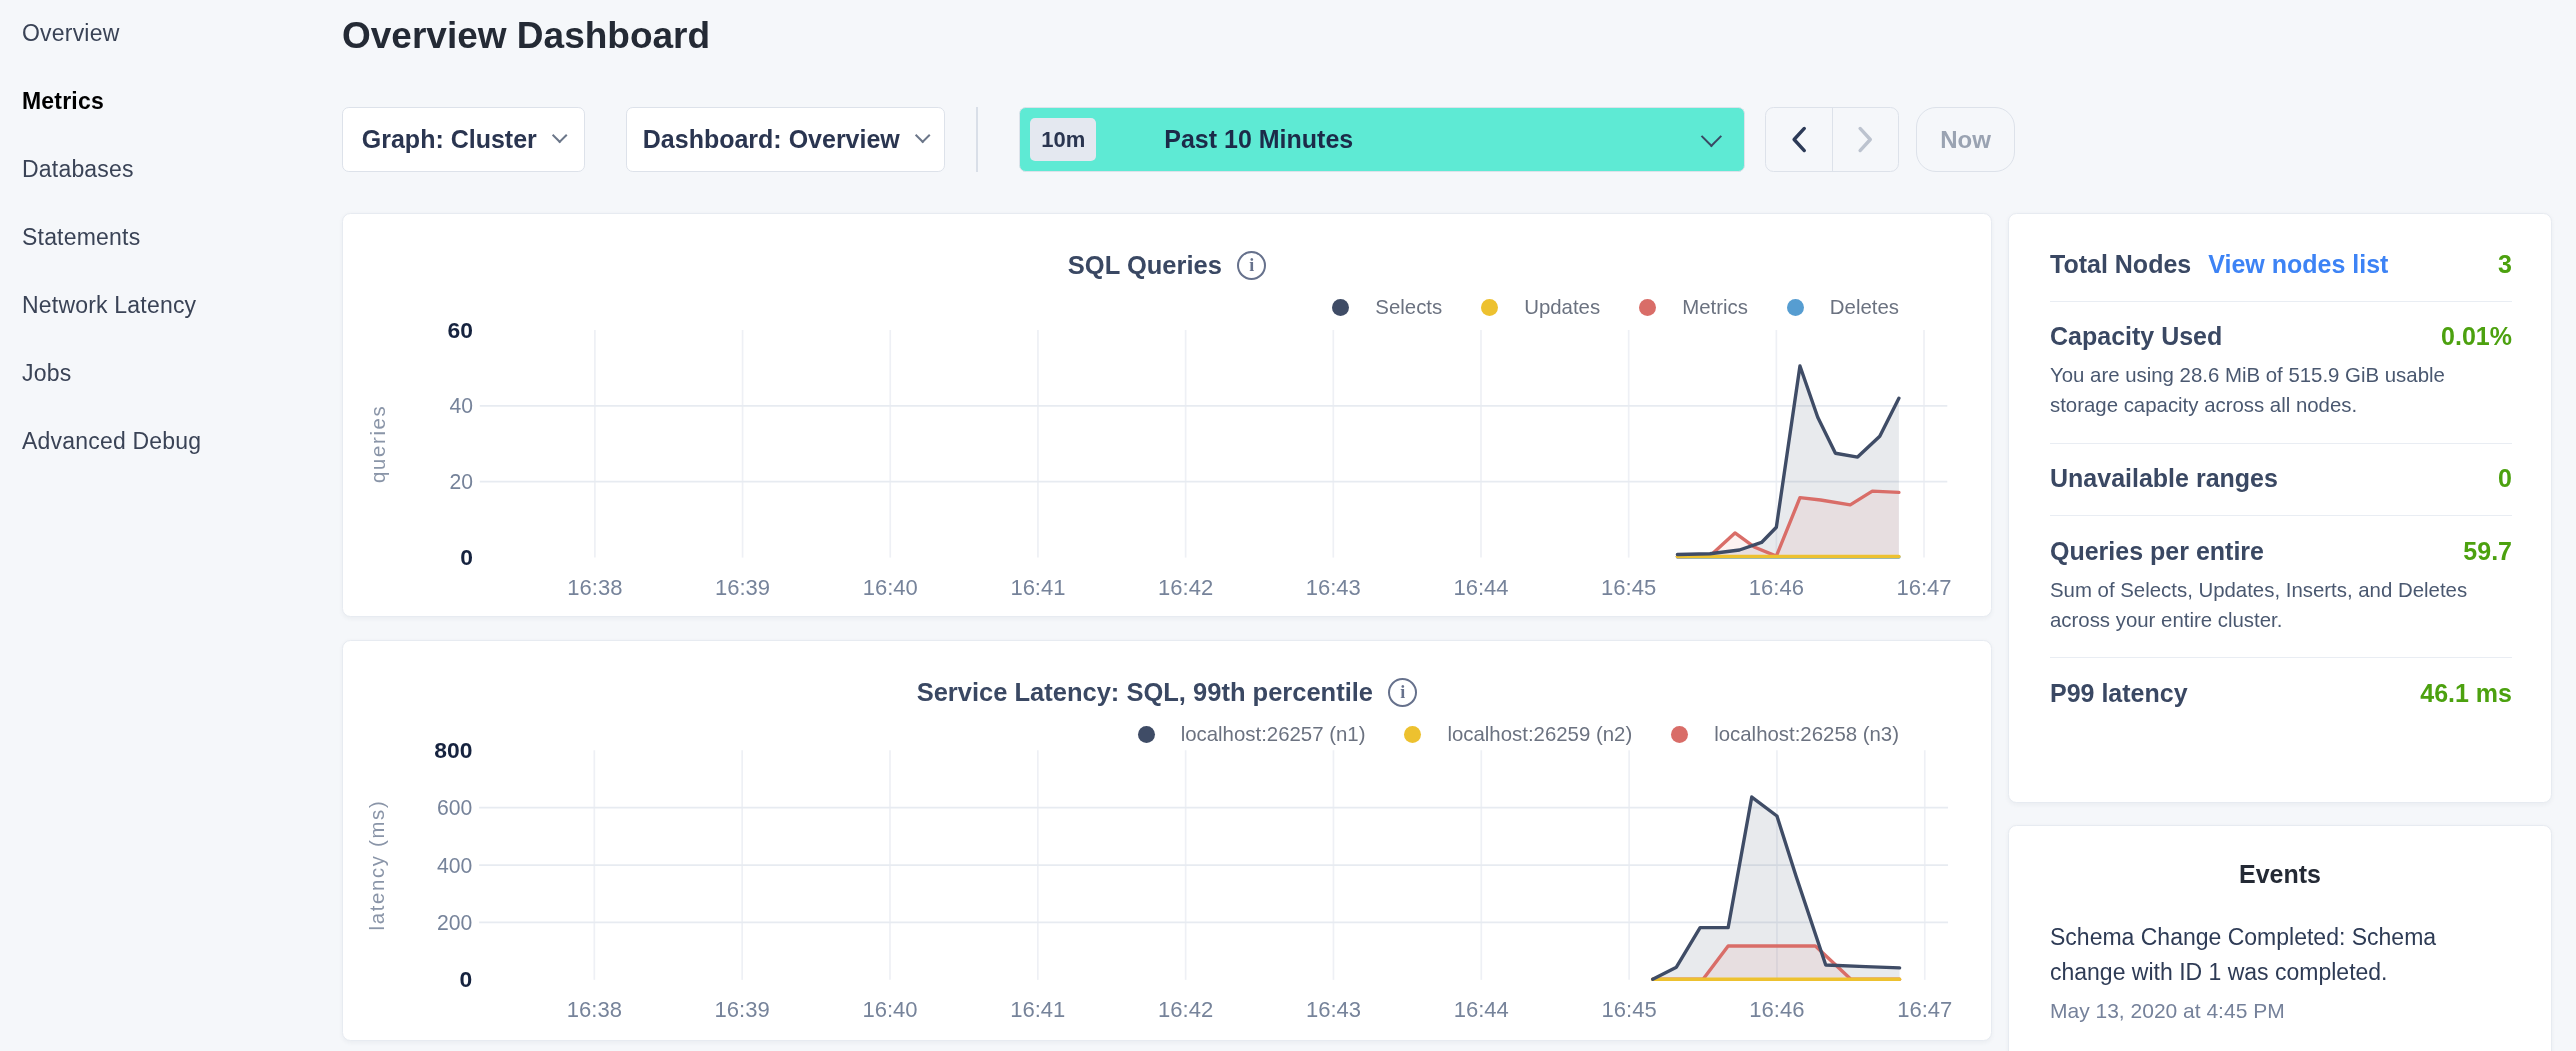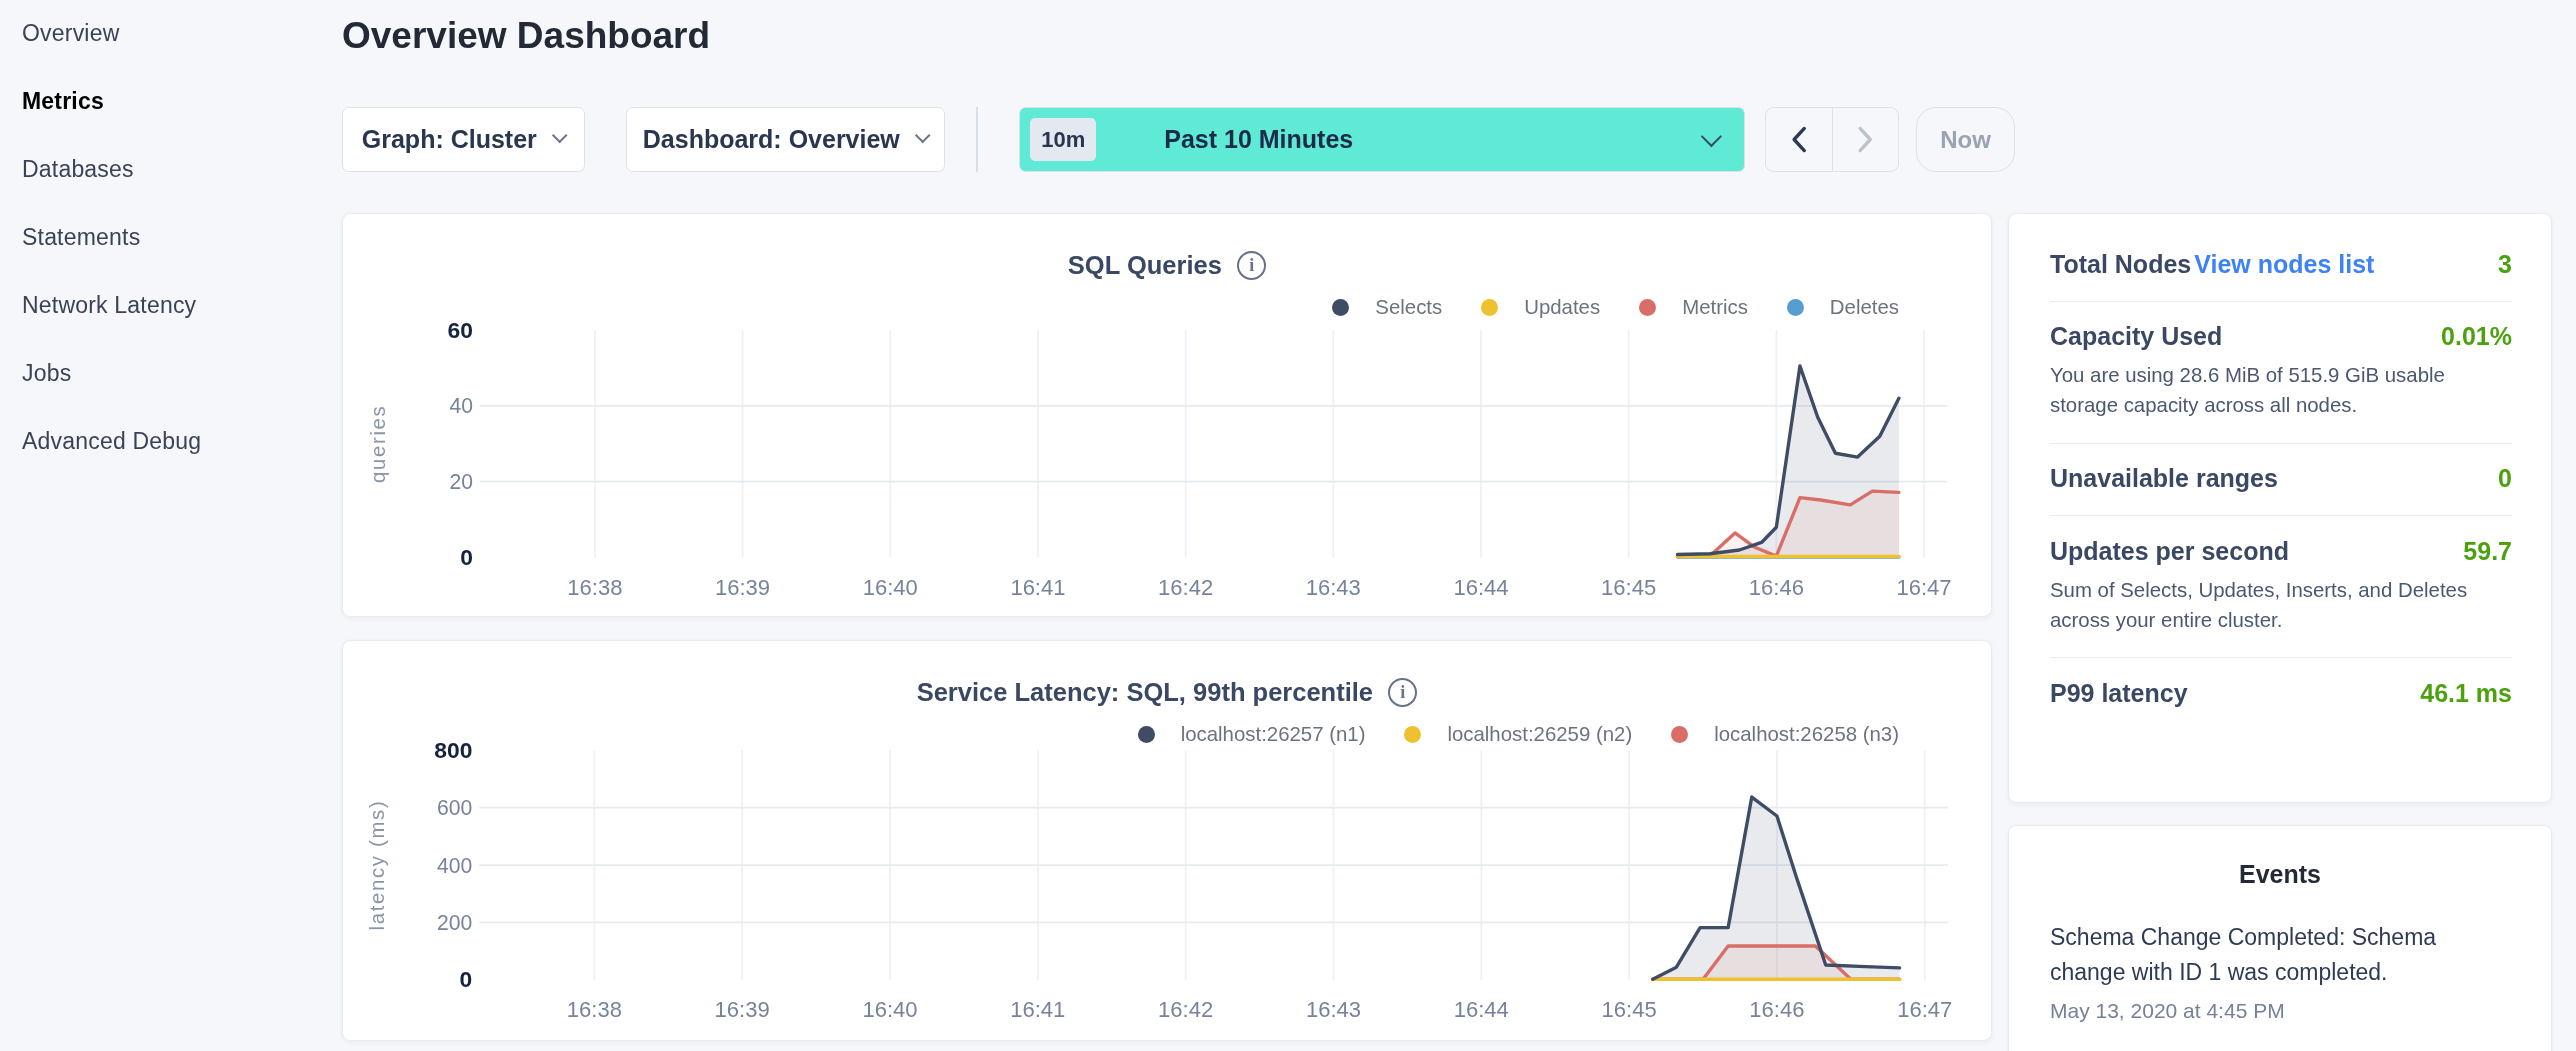--- a/index.html
+++ b/index.html
@@ -55,21 +55,21 @@
   .legend-dot{width:17px;height:17px;border-radius:50%;}
   .plot-svg{position:absolute;inset:0;width:100%;height:100%;}
 
   
   .panel-title{text-align:center;font-size:25px;font-weight:700;color:#242a35;padding-top:34px;}
   .summary-rows{padding:15.3px 39px 0 41px;}
   .srow{padding:20.4px 0 22px;border-bottom:0.9px solid #e9edf3;}
   .srow:last-child{border-bottom:none;}
   .srow-main{display:flex;align-items:baseline;}
   .srow-label{font-size:25px;font-weight:700;color:#3a4863;}
-  .srow-link{font-size:25px;font-weight:700;color:#3d83f5;margin-left:3px;cursor:pointer;}
+  .srow-link{font-size:25px;font-weight:700;color:#3d83f5;margin-left:17px;cursor:pointer;}
   .srow-value{margin-left:auto;font-size:25px;font-weight:700;color:#4ca10f;white-space:nowrap;}
   .srow-sub{margin-top:10.2px;font-size:20.4px;color:#4a5870;line-height:1.46;}
 
   
   .event-item{padding:31px 39px 0 41px;}
   .event-text{font-size:23px;color:#2e3b55;line-height:1.5;max-width:408px;}
   .event-date{margin-top:10.2px;font-size:21px;color:#75819a;}
 </style>
 </head>
 <body>
@@ -252,21 +252,21 @@
           <div class="srow-sub">You are using 28.6 MiB of 515.9 GiB usable storage capacity across all nodes.</div>
         </div>
         <div class="srow">
           <div class="srow-main">
             <span class="srow-label">Unavailable ranges</span>
             <span class="srow-value">0</span>
           </div>
         </div>
         <div class="srow">
           <div class="srow-main">
-            <span class="srow-label">Updates per second</span>
+            <span class="srow-label">Queries per entire</span>
             <span class="srow-value">59.7</span>
           </div>
           <div class="srow-sub">Sum of Selects, Updates, Inserts, and Deletes across your entire cluster.</div>
         </div>
         <div class="srow">
           <div class="srow-main">
             <span class="srow-label">P99 latency</span>
             <span class="srow-value">46.1 ms</span>
           </div>
         </div>

